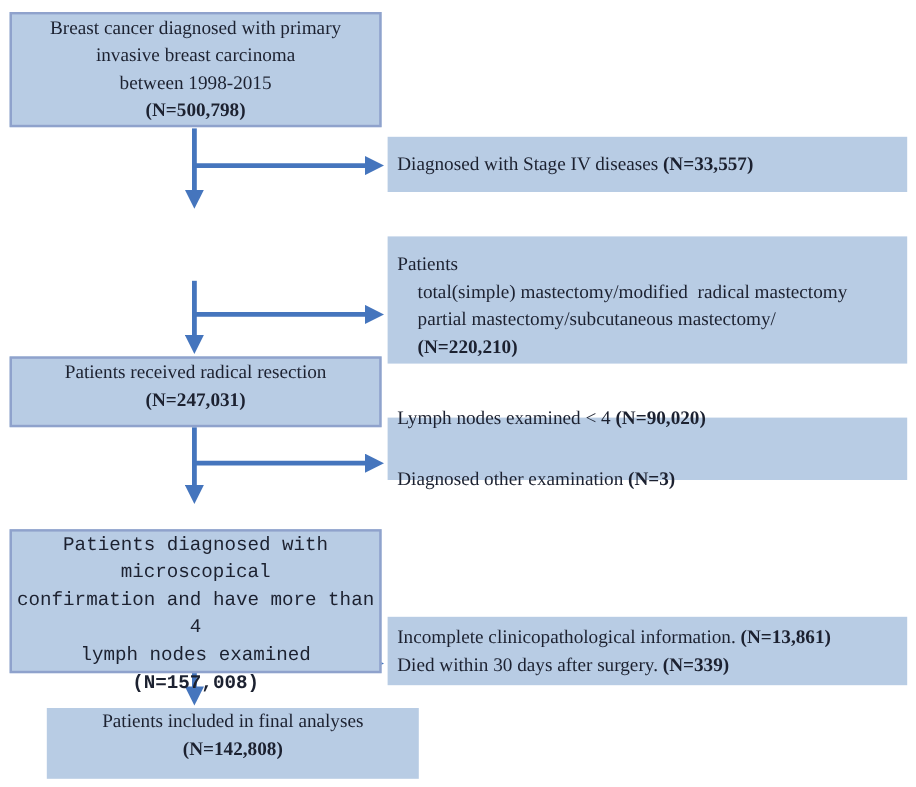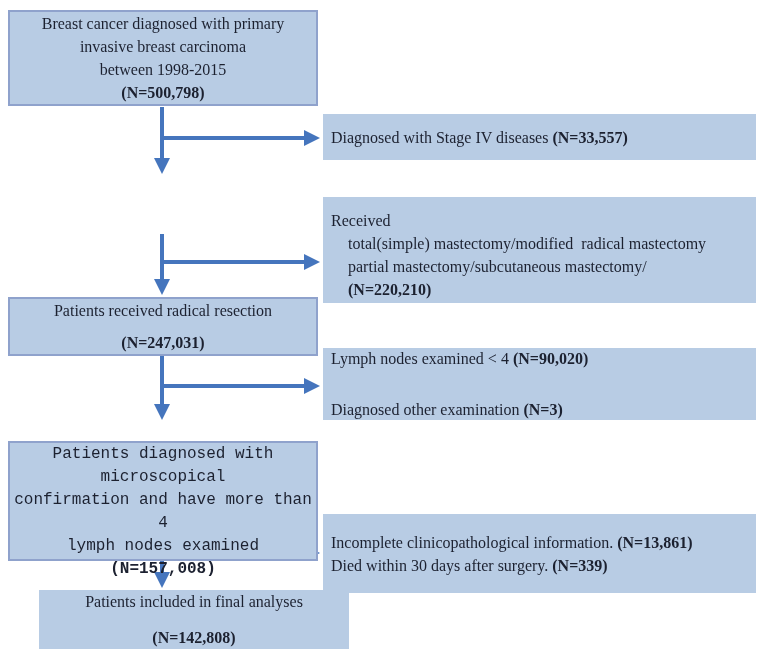--- a/index.html
+++ b/index.html
@@ -3,40 +3,40 @@
 <meta charset="utf-8">
 <style>
   html,body{margin:0;padding:0;background:#ffffff;}
   #stage{
     position:relative;width:763px;height:656px;background:#ffffff;overflow:hidden;
     font-family:"Liberation Serif","DejaVu Serif",serif;color:#1c2130;
   }
   .mbox{
     position:absolute;left:8px;width:310px;box-sizing:border-box;
     background:#b8cce4;border:2px solid #8fa2cc;
-    display:flex;flex-direction:column;justify-content:space-between;align-items:center;
+    display:flex;flex-direction:column;justify-content:flex-start;align-items:center;
     text-align:center;font-size:16px;line-height:23px;
   }
   .sbox{
     position:absolute;left:323px;width:433px;box-sizing:border-box;
     background:#b8cce4;display:flex;flex-direction:column;justify-content:center;
     text-align:left;font-size:16px;line-height:23px;padding-left:8px;
   }
   .line,.sline{white-space:pre-wrap;}
   .indent{padding-left:17px;}
   .nbold{font-weight:700;}
   #b1{top:10px;height:96px;}
   #b2{top:175px;height:59px;}
   #b3{top:297px;height:59px;}
   #b4{top:441px;height:120px;font-family:Liberation Mono, monospace;}
   #b5{top:590px;height:59px;border:none;margin-left:31px;}
   #s1{top:114px;height:46px;}
   #s2{top:197px;height:106px;padding-top:10px;}
-  #s3{top:348px;height:72px;gap:28px;}
-  #s4{top:514px;height:79px;}
+  #s3{top:348px;height:52px;gap:28px;}
+  #s4{top:514px;height:57px;}
   #arrows{position:absolute;left:0;top:0;width:763px;height:656px;pointer-events:none;}
 </style>
 </head>
 <body>
 
 <div id="stage">
 
   <svg id="arrows" viewBox="0 0 763 656">
     <defs>
       <marker id="ah" viewBox="0 0 4 4" markerWidth="4" markerHeight="4" refX="1" refY="2" orient="auto">
@@ -76,21 +76,21 @@
   <div class="mbox" id="b5">
     <div class="line">Patients included in final analyses</div>
     <div class="line nbold">(N=142,808)</div>
   </div>
 
   <div class="sbox" id="s1">
     <div class="sline"><span>Diagnosed with Stage IV diseases </span><span class="nbold">(N=33,557)</span></div>
   </div>
 
   <div class="sbox" id="s2">
-    <div class="sline"><span>Received</span></div>
+    <div class="sline"><span>Patients</span></div>
     <div class="sline indent"><span>total(simple) mastectomy/modified  radical mastectomy</span></div>
     <div class="sline indent"><span>partial mastectomy/subcutaneous mastectomy/</span></div>
     <div class="sline indent"><span></span><span class="nbold">(N=220,210)</span></div>
   </div>
 
   <div class="sbox" id="s3">
     <div class="sline"><span>Lymph nodes examined &lt; 4 </span><span class="nbold">(N=90,020)</span></div>
     <div class="sline"><span>Diagnosed other examination </span><span class="nbold">(N=3)</span></div>
   </div>
 

